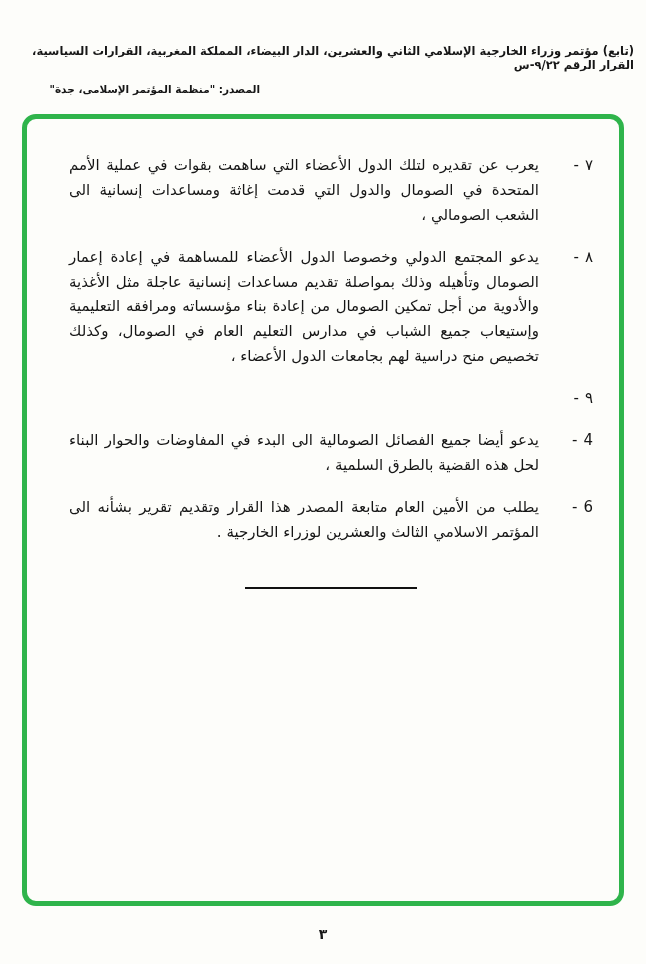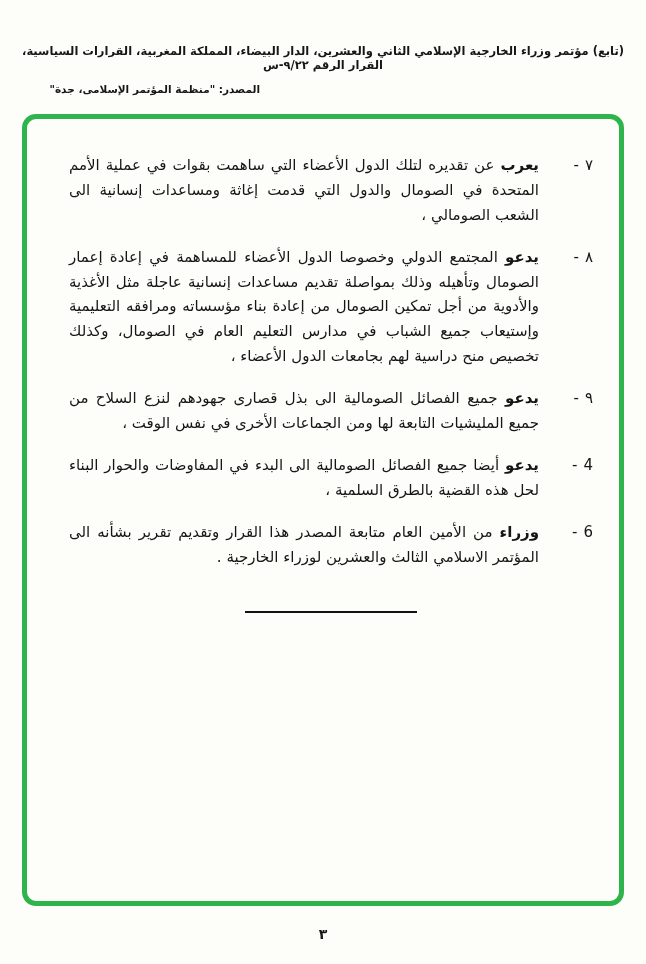--- a/index.html
+++ b/index.html
@@ -17,21 +17,21 @@
     overflow: hidden;
   }
   .doc-header {
     position: absolute;
     top: 44px; left: 0; right: 0;
     direction: rtl;
   }
   .header-line1 {
     font-size: 11.5px;
     font-weight: bold;
-    text-align: center;
+    text-align: right;
     padding: 0 12px;
   }
   .header-line2 {
     margin-top: 11px;
     font-size: 10.5px;
     font-weight: bold;
     direction: rtl;
     text-align: right;
     padding-right: 386px;
     white-space: nowrap;
@@ -63,21 +63,21 @@
     flex: 0 0 42px;
     white-space: nowrap;
     text-align: right;
   }
   .num .dash { margin-right: 6px; }
   .item .text {
     flex: 1;
     text-align: justify;
   }
   .item .lead {
-    font-weight: bold;
+    font-weight: normal;
     letter-spacing: 1px;
   }
   .divider {
     width: 172px;
     height: 2px;
     background: #111;
     margin: 42px auto 0 auto;
   }
   .page-number {
     position: absolute;
@@ -105,31 +105,30 @@
         <span class="text"><span class="lead">يعرب</span> <span>عن تقديره لتلك الدول الأعضاء التي ساهمت بقوات في عملية الأمم المتحدة في الصومال والدول التي قدمت إغاثة ومساعدات إنسانية الى الشعب الصومالي ،</span></span>
       </li>
 
       <li class="item">
         <span class="num"><span>٨</span><span class="dash">-</span></span>
         <span class="text"><span class="lead">يدعو</span> <span>المجتمع الدولي وخصوصا الدول الأعضاء للمساهمة في إعادة إعمار الصومال وتأهيله وذلك بمواصلة تقديم مساعدات إنسانية عاجلة مثل الأغذية والأدوية من أجل تمكين الصومال من إعادة بناء مؤسساته ومرافقه التعليمية وإستيعاب جميع الشباب في مدارس التعليم العام في الصومال، وكذلك تخصيص منح دراسية لهم بجامعات الدول الأعضاء ،</span></span>
       </li>
 
       <li class="item">
         <span class="num"><span>٩</span><span class="dash">-</span></span>
-        <span class="text"><span class="lead">يدعو</span> <span>جميع الفصائل الصومالية الى بذل قصارى جهودهم لنزع السلاح من جميع المليشيات التابعة لها ومن الجماعات الأخرى في نفس الوقت ،</span></span>
       </li>
 
       <li class="item">
         <span class="num"><span>4</span><span class="dash">-</span></span>
         <span class="text"><span class="lead">يدعو</span> <span>أيضا جميع الفصائل الصومالية الى البدء في المفاوضات والحوار البناء لحل هذه القضية بالطرق السلمية ،</span></span>
       </li>
 
       <li class="item">
         <span class="num"><span>6</span><span class="dash">-</span></span>
-        <span class="text"><span class="lead">وزراء</span> <span>من الأمين العام متابعة المصدر هذا القرار وتقديم تقرير بشأنه الى المؤتمر الاسلامي الثالث والعشرين لوزراء الخارجية .</span></span>
+        <span class="text"><span class="lead">يطلب</span> <span>من الأمين العام متابعة المصدر هذا القرار وتقديم تقرير بشأنه الى المؤتمر الاسلامي الثالث والعشرين لوزراء الخارجية .</span></span>
       </li>
 
     </ol>
 
     <div class="divider"></div>
   </div>
 
   <div class="page-number">٣</div>
 
 </div>

